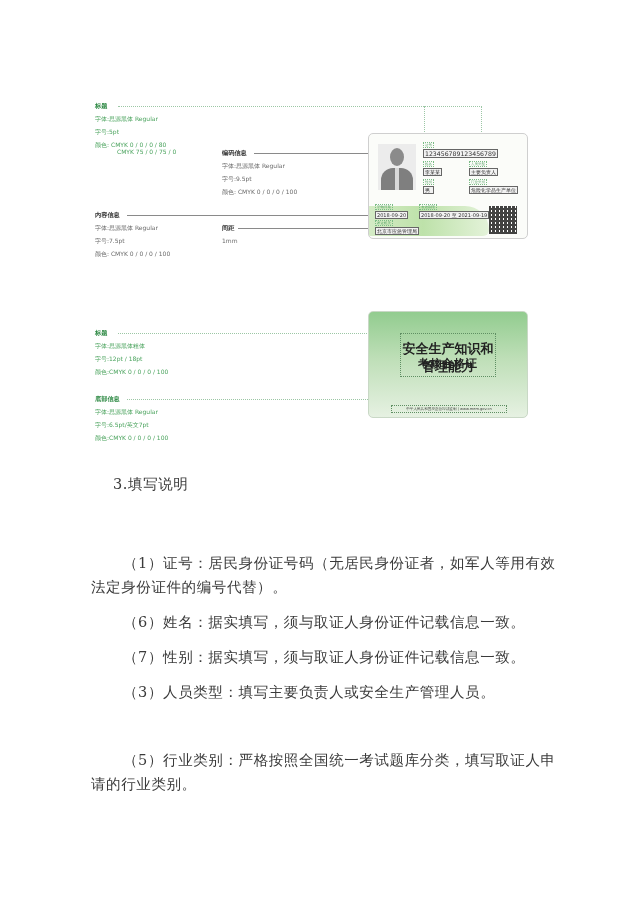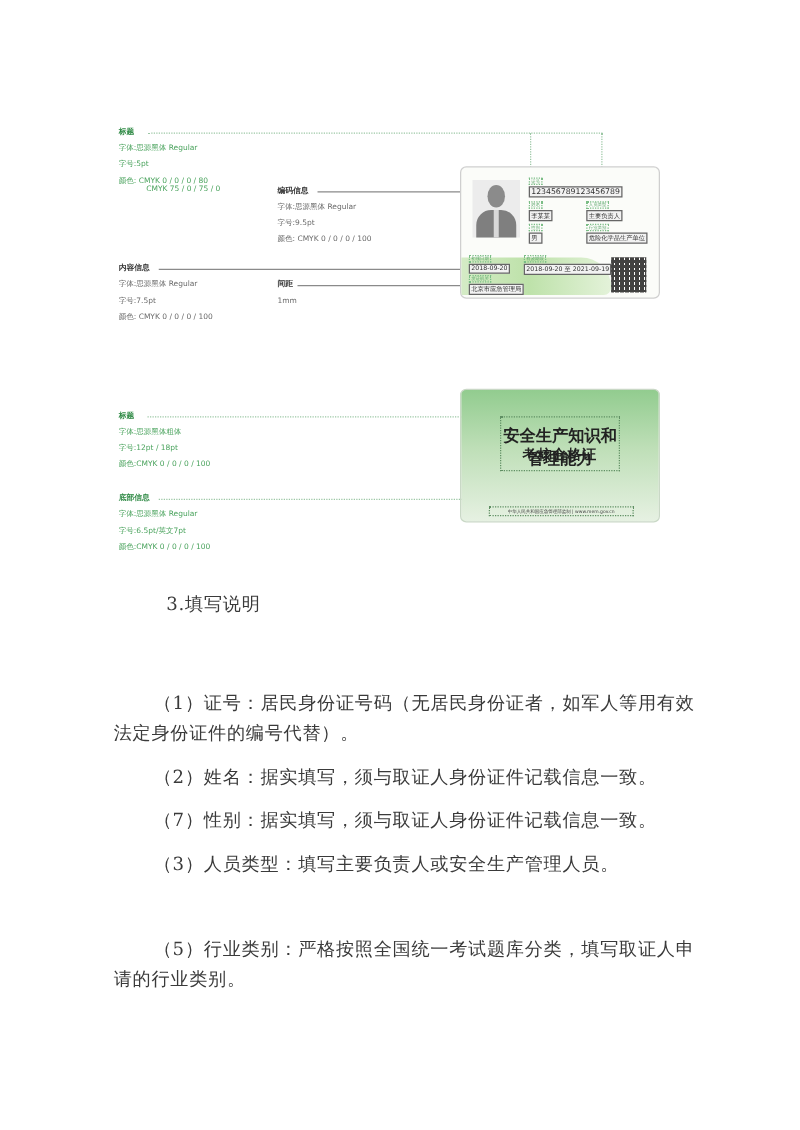--- a/index.html
+++ b/index.html
@@ -42,21 +42,21 @@
            background: linear-gradient(180deg, #92cc8f 0%, #bfdfb8 45%, #e6f1e2 100%); }
   .card2 .title-box { position: absolute; left: 31px; top: 21px; width: 96px; height: 44px; border: 1px dotted #5f8f63; }
   .card2 .t1 { position: absolute; left: 0; top: 6px; width: 100%; text-align: center; font-size: 13px; font-weight: bold; color: #222; font-family: Liberation Serif, serif; }
   .card2 .t2 { position: absolute; left: 0; top: 22px; width: 100%; text-align: center; font-size: 11px; font-weight: bold; color: #222; letter-spacing: 1px; }
   .card2 .footer { position: absolute; left: 22px; top: 93px; width: 116px; height: 8px; border: 1px dotted #5f8f63;
                    font-size: 3.6px; color: #444; text-align: center; line-height: 7px; white-space: nowrap; overflow: hidden; }
 
   
   .body-text { position: absolute; left: 105px; top: 472px; width: 455px;
                font-family: "DejaVu Serif", serif; font-size: 14.5px; color: #3a3a3a; letter-spacing: 0.6px; }
-  .body-text .h { margin-left: 28px; height: 35px; line-height: 24px; }
+  .body-text .h { margin-left: 8px; height: 35px; line-height: 24px; }
   .body-text p { line-height: 24px; margin-bottom: 11px; text-indent: 18px; }
   .body-text p.wrap { margin-left: -14px; text-indent: 32px; margin-top: 44px; }
 </style>
 </head>
 <body>
 
 <div class="spec" style="left:95px; top:103px;">
   <div class="hd">标题</div>
   <div class="ln g">字体:思源黑体 Regular</div>
   <div class="ln g">字号:5pt</div>
@@ -156,17 +156,17 @@
   <div class="title-box">
     <div class="t1">安全生产知识和管理能力</div>
     <div class="t2">考核合格证</div>
   </div>
   <div class="footer">中华人民共和国应急管理部监制 | www.mem.gov.cn</div>
 </div>
 
 <div class="body-text">
   <div class="h">3.填写说明</div>
   <p class="wrap">（1）证号：居民身份证号码（无居民身份证者，如军人等用有效法定身份证件的编号代替）。</p>
-  <p>（2）姓名：据实填写，须与取证人身份证件记载信息一致。</p>
+  <p>（6）姓名：据实填写，须与取证人身份证件记载信息一致。</p>
   <p>（7）性别：据实填写，须与取证人身份证件记载信息一致。</p>
   <p>（3）人员类型：填写主要负责人或安全生产管理人员。</p>
   <p class="wrap">（5）行业类别：严格按照全国统一考试题库分类，填写取证人申请的行业类别。</p>
 </div>
 
 </body></html>

